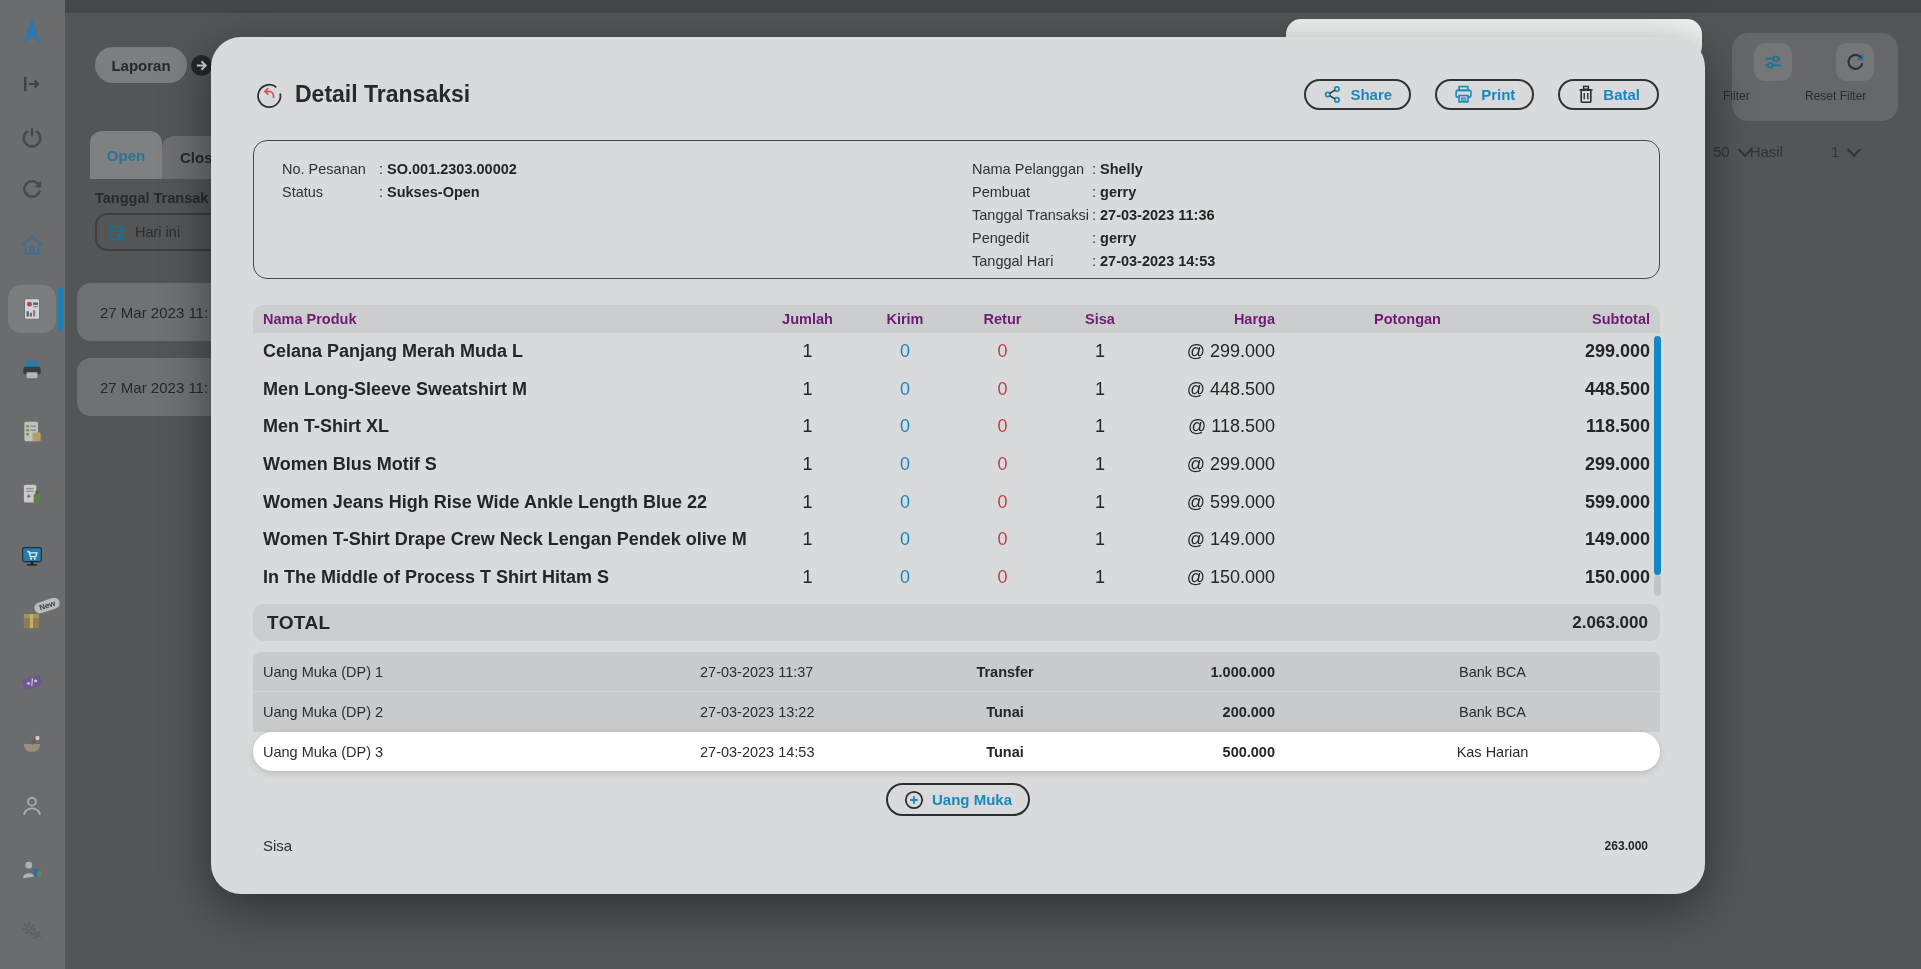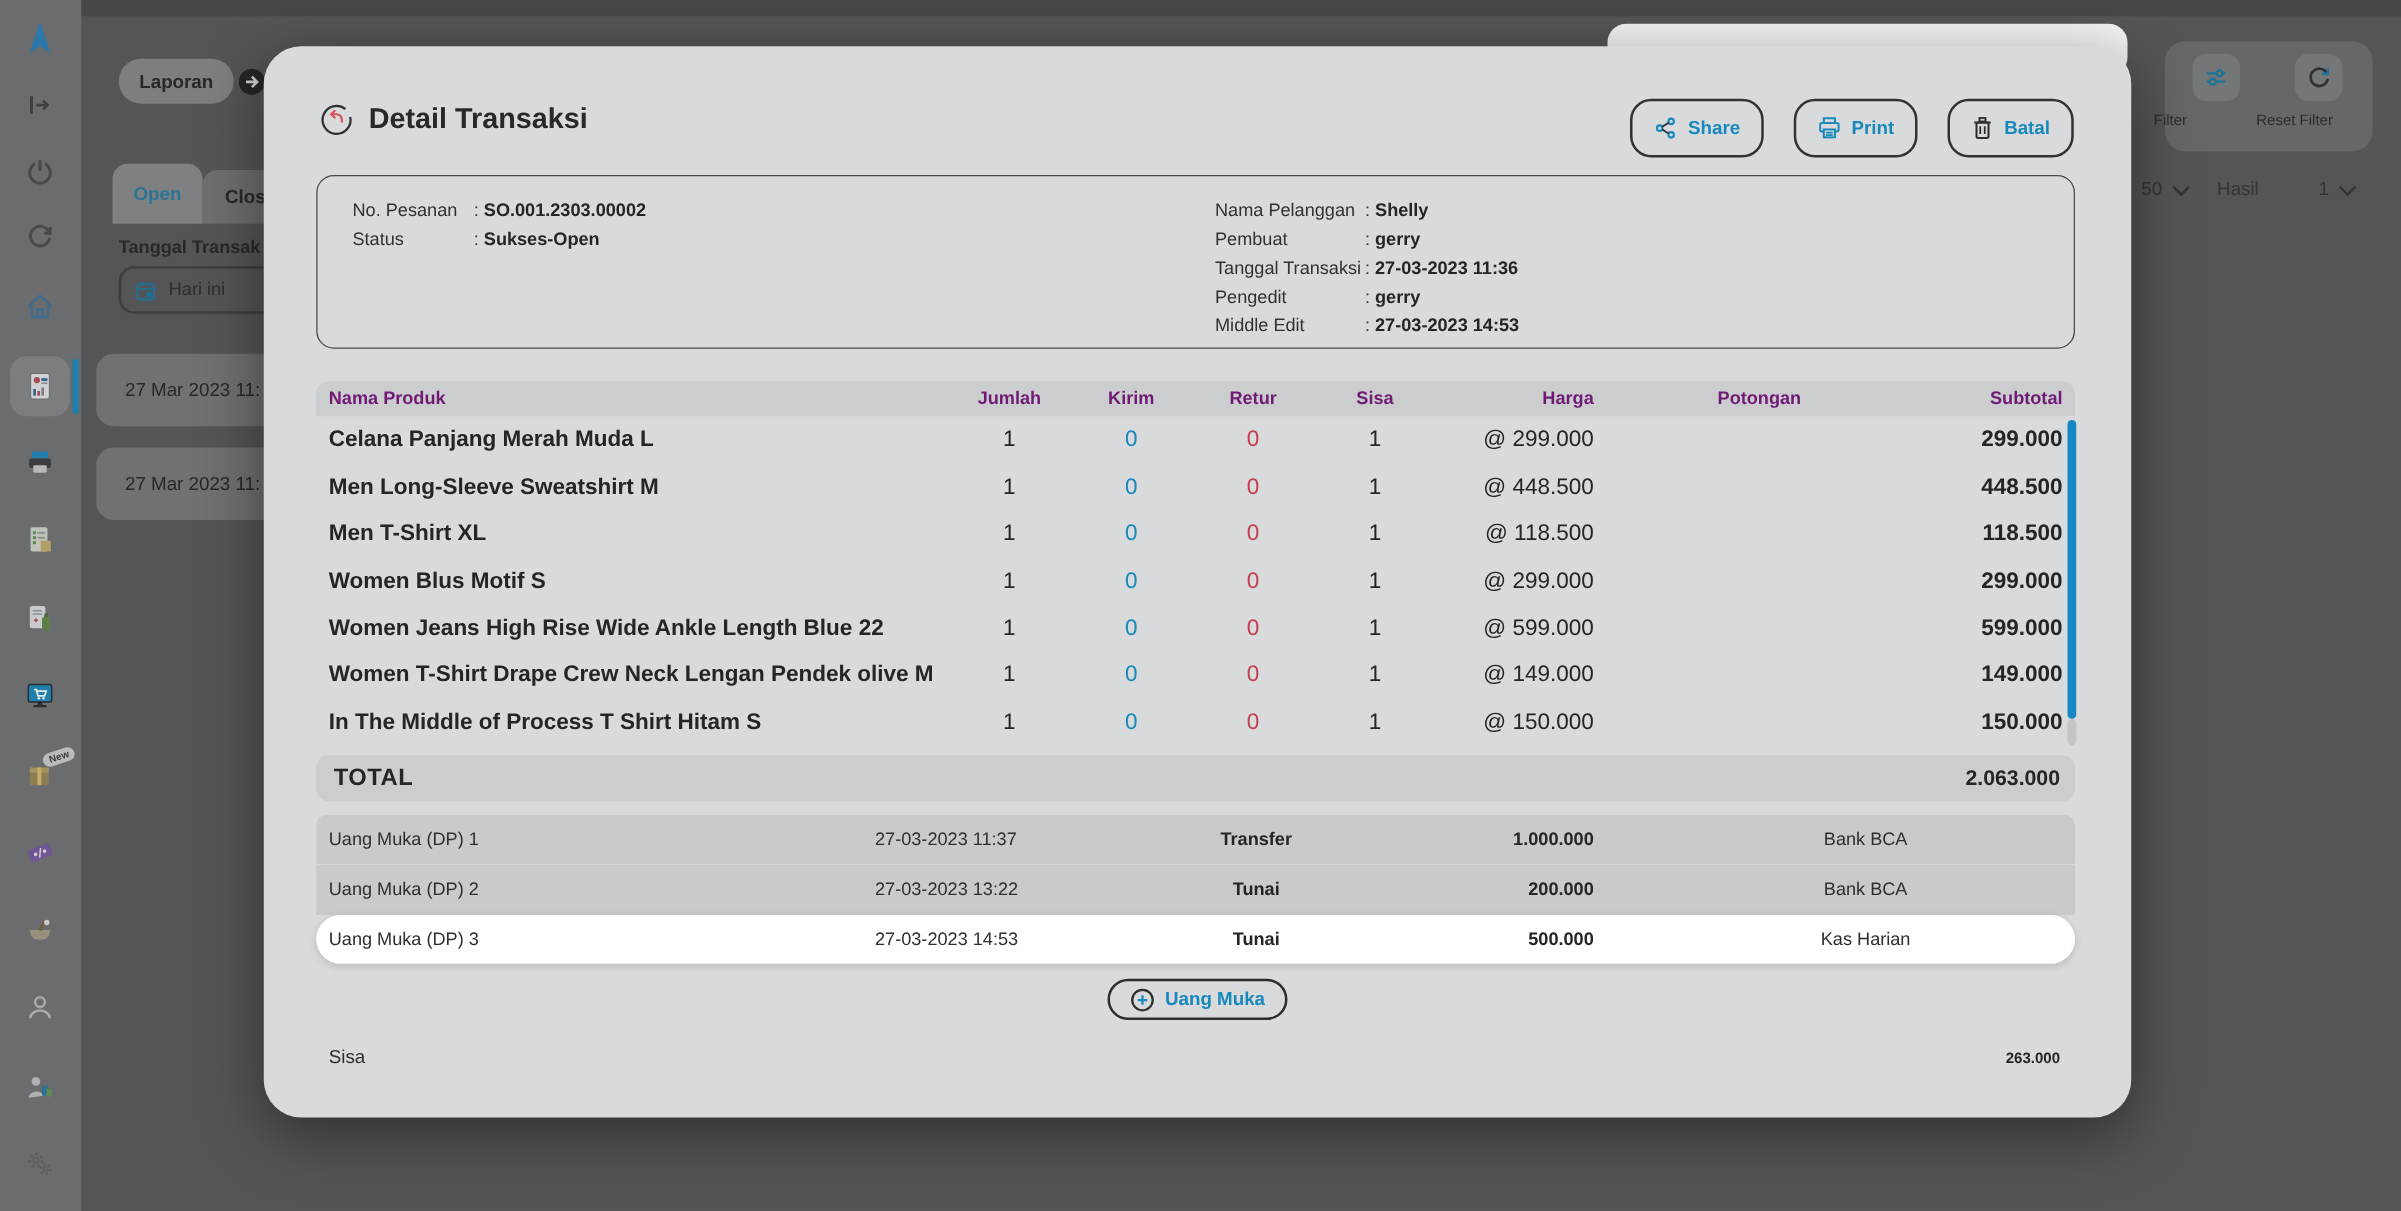--- a/index.html
+++ b/index.html
@@ -34,21 +34,21 @@
   .chev{width:8px;height:8px;border-right:2.2px solid #323436;border-bottom:2.2px solid #323436;
         transform:rotate(45deg);margin:-4px 0 0 10px;display:inline-block}
   .search-sliver{position:absolute;left:1286px;top:19px;width:416px;height:42px;background:#f1f2f2;
                  border-radius:15px;z-index:2}
   
   .modal{position:absolute;left:211px;top:37px;width:1494px;height:857px;background:#d9dadb;
          border-radius:30px;z-index:3;box-shadow:0 14px 50px rgba(0,0,0,.45);color:#232527}
   .m-back{position:absolute;left:44px;top:44px;width:28px;height:28px;cursor:pointer}
   .m-title{position:absolute;left:84px;top:44px;font-size:23px;font-weight:bold;color:#27292b}
   .m-actions{position:absolute;right:46px;top:42px;display:flex;gap:24px}
-  .pill-btn{height:47px;padding:0 17px;border:2px solid #303234;border-radius:17px;background:transparent;
+  .pill-btn{height:31px;padding:0 17px;border:2px solid #303234;border-radius:17px;background:transparent;
             display:flex;align-items:center;gap:8px;color:#1789bd;font-weight:bold;font-size:15px;
             font-family:inherit;cursor:pointer}
   .info-box{position:absolute;left:42px;top:103px;width:1407px;height:139px;border:1.5px solid #47494c;
             border-radius:14px;box-sizing:border-box}
   .info-col{position:absolute;top:16px}
   .info-row{display:flex;height:23px;align-items:center;font-size:14.5px;color:#2f3133}
   .info-row .lbl{flex:0 0 97px}
   .ic-right .lbl{flex:0 0 120px}
   .info-row .val{font-weight:bold;color:#232527;margin-left:4px}
   .tgrid{display:grid;grid-template-columns:517px 75px 120px 75px 120px 125px 245px 130px;align-items:center}
@@ -264,21 +264,21 @@
         <path d="M16 7 A6.3 6.3 0 1 0 16.6 11" stroke="#2e3032" stroke-width="1.9" fill="none"></path>
         <path d="M16.6 3.2 v4.2 h-4.2" stroke="#1d7396" stroke-width="1.9" fill="none"></path>
       </svg>
   </div>
   <div class="f-label" style="left:73px">Reset Filter</div>
 </div>
 
 <div class="bg-el results">
   <span>50</span>
   <span class="chev"></span>
-  <span style="margin-left:24px">Hasil</span>
+  <span style="">Hasil</span>
   <span style="margin-left:48px">1</span>
   <span class="chev"></span>
 </div>
 
 <div class="search-sliver"></div>
 
 <div class="modal">
 
   <div class="m-back">
     <svg width="28" height="28" viewBox="0 0 28 28">
@@ -355,21 +355,21 @@
           <span class="lbl">Tanggal Transaksi</span>
           <span>:</span>
           <span class="val">27-03-2023 11:36</span>
         </div>
       <div class="info-row">
           <span class="lbl">Pengedit</span>
           <span>:</span>
           <span class="val">gerry</span>
         </div>
       <div class="info-row">
-          <span class="lbl">Middle Edit</span>
+          <span class="lbl">Tanggal Hari</span>
           <span>:</span>
           <span class="val">27-03-2023 14:53</span>
         </div>
     </div>
   </div>
 
   <div class="thead tgrid">
     <div class="c-prod">Nama Produk</div>
     <div class="c-center">Jumlah</div>
     <div class="c-center">Kirim</div>

